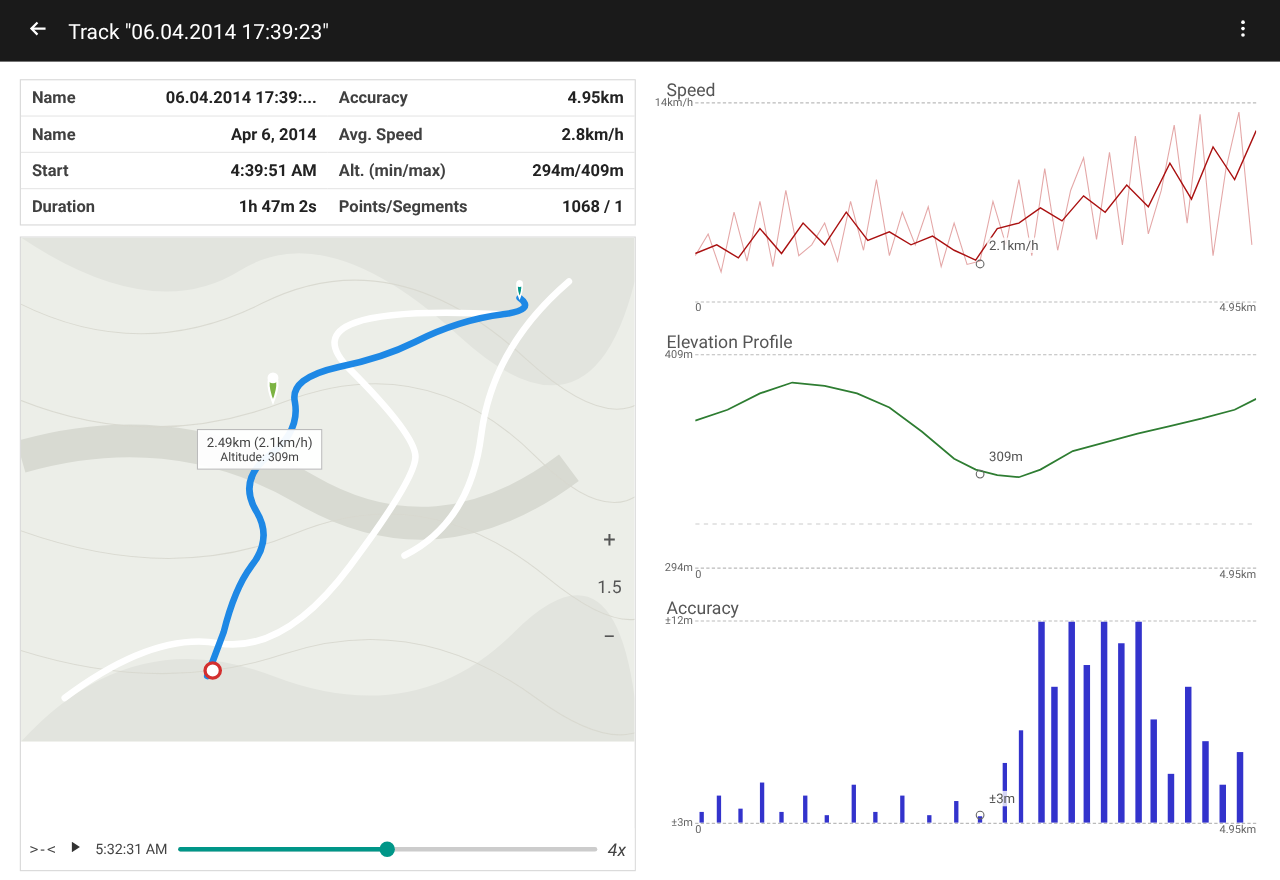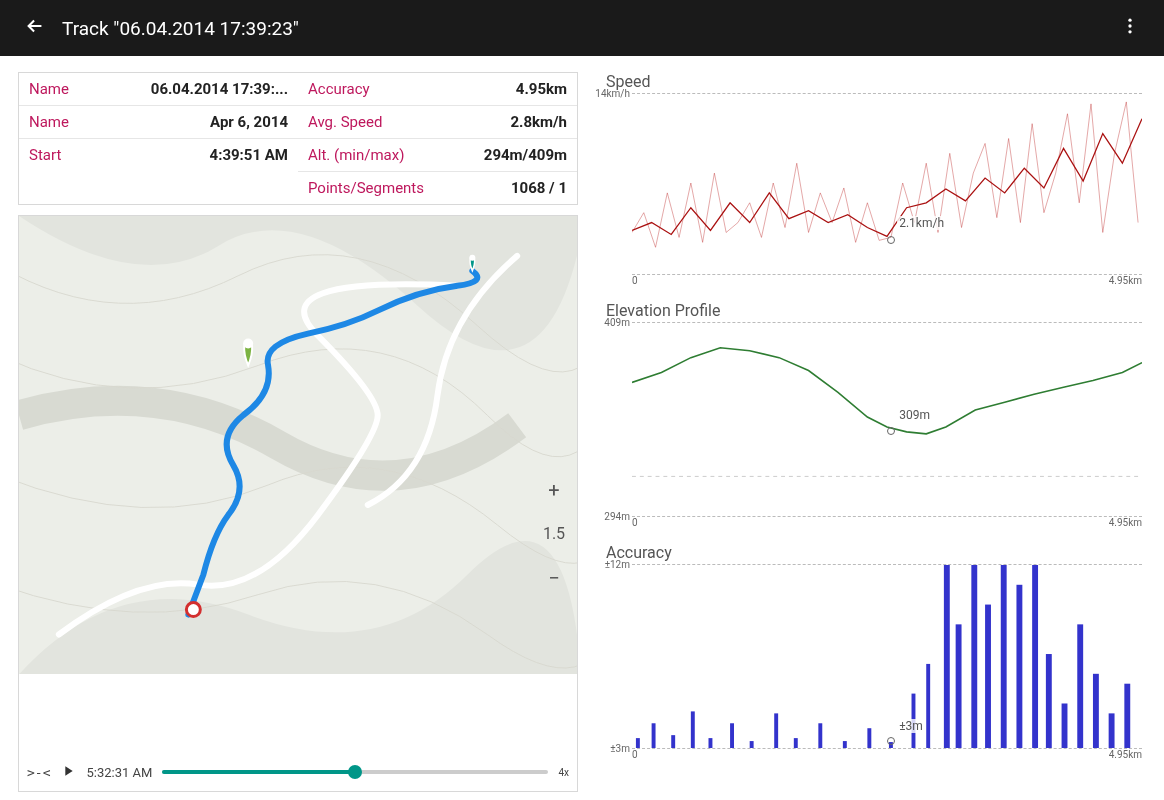--- a/index.html
+++ b/index.html
@@ -37,21 +37,21 @@
 }
 .stats .col { flex: 1; }
 .stats .row {
   display: flex;
   align-items: center;
   padding: 7px 10px;
   border-bottom: 1px solid #e6e6e6;
   font-size: 15px;
 }
 .stats .row:last-child { border-bottom: none; }
-.stats .row .label { color: #be185d; font-weight: 400; }
+.stats .row .label { color: #404040; font-weight: 700; }
 .stats .row .value { margin-left: auto; font-weight: 700; color: #222; }
 .mapwrap {
   flex: 1;
   border: 1px solid #d8d8d8;
   position: relative;
   overflow: hidden;
 }
 .map { position: absolute; inset: 0; }
 .map-controls-right {
   position: absolute;
@@ -105,21 +105,21 @@
   position: absolute; left: 0; top: 0; height: 100%;
   background: #009688; width: 50%; border-radius: 2px;
 }
 .playbar .track-slider .thumb {
   position: absolute; left: 50%; top: 50%;
   width: 14px; height: 14px;
   border-radius: 50%;
   background: #009688;
   transform: translate(-50%,-50%);
 }
-.playbar .speed { font-size: 10px; cursor: pointer; }
+.playbar .speed { font-size: 16px; cursor: pointer; font-style: italic; }
 .chart-block { }
 .chart-title { font-size: 16px; color: #555; margin: 0 0 2px 10px; font-weight: 400; }
 .chart-box {
   border-top: 1px dashed #bbb;
   border-bottom: 1px dashed #bbb;
   height: 182px;
   position: relative;
   margin: 0 4px 6px 4px;
 }
 .chart-ylabel-top { position: absolute; right: 100%; top: -6px; font-size: 10px; color: #666; padding-right: 2px; white-space:nowrap;}
@@ -170,20 +170,24 @@
             <span class="value">06.04.2014 17:39:...</span>
           </div>
         <div class="row">
             <span class="label">Name</span>
             <span class="value">Apr 6, 2014</span>
           </div>
         <div class="row">
             <span class="label">Start</span>
             <span class="value">4:39:51 AM</span>
           </div>
+        <div class="row">
+            <span class="label">Duration</span>
+            <span class="value">1h 47m 2s</span>
+          </div>
       </div>
       <div class="col">
         <div class="row">
             <span class="label">Accuracy</span>
             <span class="value">4.95km</span>
           </div>
         <div class="row">
             <span class="label">Avg. Speed</span>
             <span class="value">2.8km/h</span>
           </div>
@@ -228,20 +232,24 @@
         <g transform="translate(175,395)">
           <circle r="7" fill="#fff" stroke="#d32f2f" stroke-width="3"></circle>
         </g>
 
         <g transform="translate(230,150)">
           <path d="M0 0 C-14 -34 14 -34 0 0 Z" fill="#7cb342" stroke="#fff" stroke-width="2"></path>
           <circle cx="0" cy="-22" r="5" fill="#fff"></circle>
         </g>
       </svg>
 
+      <div class="map-tooltip">
+        <div class="line1">2.49km (2.1km/h)</div>
+        <div class="line2">Altitude: 309m</div>
+      </div>
 
       <div class="map-controls-right">
         <div class="btn">+</div>
         <div class="btn" style="font-size:16px;">1.5</div>
         <div class="btn">−</div>
       </div>
 
       <div class="playbar">
         <span class="expand">&gt;-&lt;</span>
         <span class="play">

